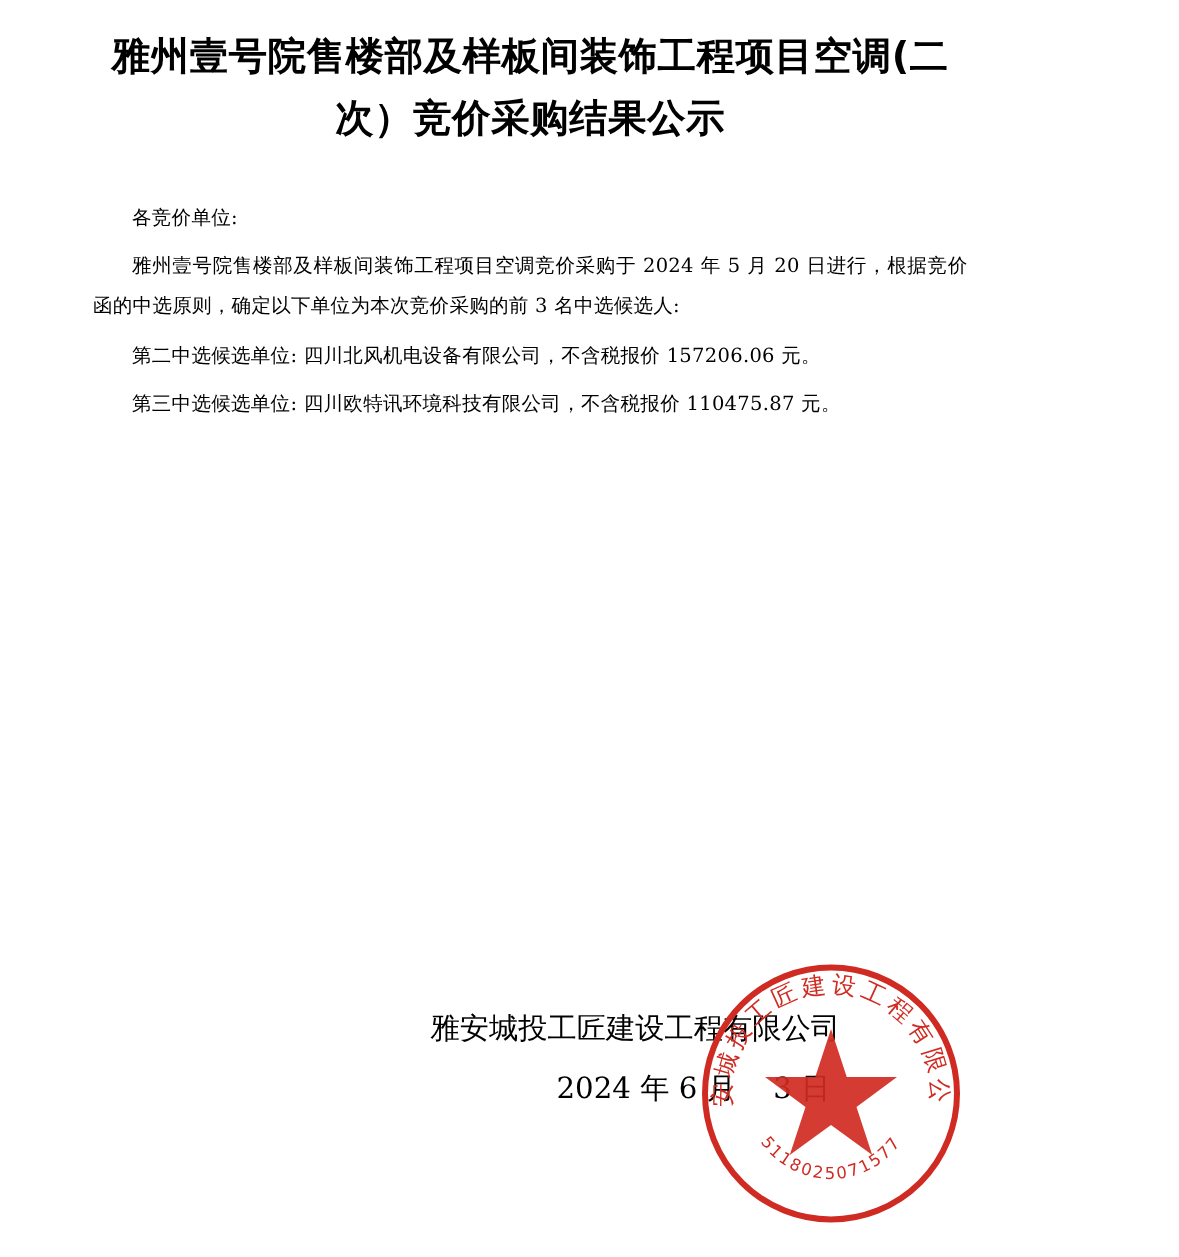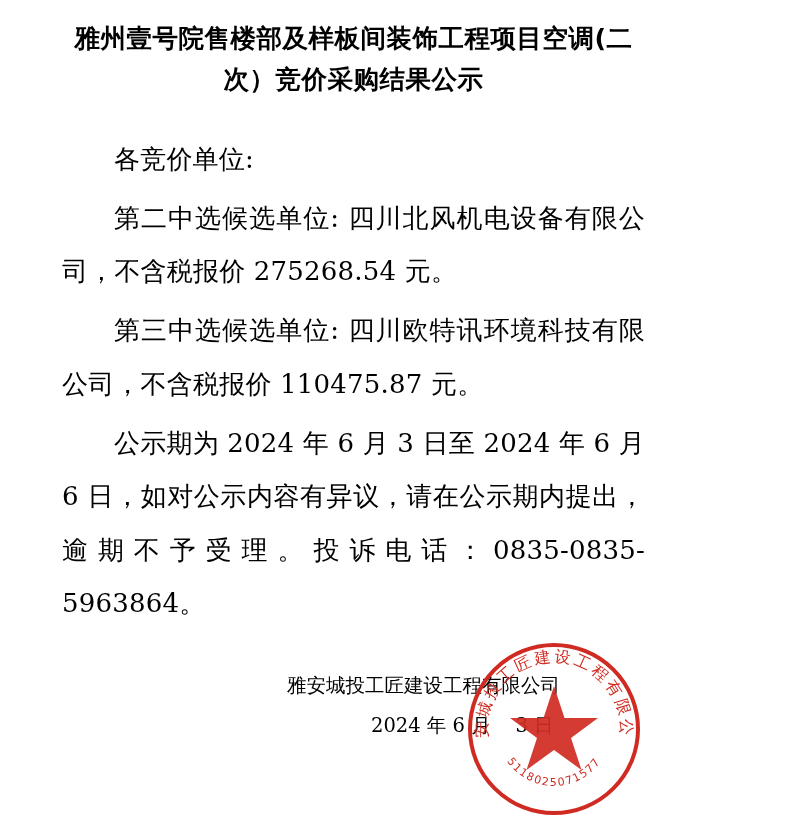--- a/index.html
+++ b/index.html
@@ -30,21 +30,21 @@
     line-height: 1.62;
     text-align: center;
     letter-spacing: 0.5px;
     font-family: "DejaVu Sans", "Liberation Sans", sans-serif;
   }
   .body-block {
     padding: 26px 62px 0 62px;
   }
   p.para {
     margin: 0 0 0 0;
-    font-size: 26px;
+    font-size: 13px;
     line-height: 2.05;
     text-align: justify;
     text-justify: inter-ideograph;
     letter-spacing: 0.2px;
   }
   p.indent {
     text-indent: 2em;
   }
   p.gap {
     margin-top: 6px;
@@ -79,23 +79,23 @@
 </style>
 </head>
 <body>
 
 <div class="page">
 
   <h1 class="doc-title">雅州壹号院售楼部及样板间装饰工程项目空调(二次）竞价采购结果公示</h1>
 
   <div class="body-block">
     <p class="para indent gap">各竞价单位:</p>
-    <p class="para indent gap">第二中选候选单位: 四川北风机电设备有限公司，不含税报价 275268.54 元。</p>
+    <p class="para indent gap">雅州壹号院售楼部及样板间装饰工程项目空调竞价采购于 2024 年 5 月 20 日进行，根据竞价函的中选原则，确定以下单位为本次竞价采购的前 3 名中选候选人:</p>
+    <p class="para indent gap">第二中选候选单位: 四川北风机电设备有限公司，不含税报价 157206.06 元。</p>
     <p class="para indent gap">第三中选候选单位: 四川欧特讯环境科技有限公司，不含税报价 110475.87 元。</p>
-    <p class="para indent gap">公示期为 2024 年 6 月 3 日至 2024 年 6 月 6 日，如对公示内容有异议，请在公示期内提出，逾期不予受理。投诉电话：0835-0835-5963864。</p>
   </div>
 
   <div class="signature">
     <div class="sig-line sig-company">雅安城投工匠建设工程有限公司</div>
     <div class="sig-line sig-date">2024 年 6 月    3 日</div>
   </div>
 
   <div class="seal">
     <svg viewBox="0 0 182 182" width="182" height="182" aria-hidden="true">
       <g fill="none" stroke="#d02b22" stroke-width="4">

